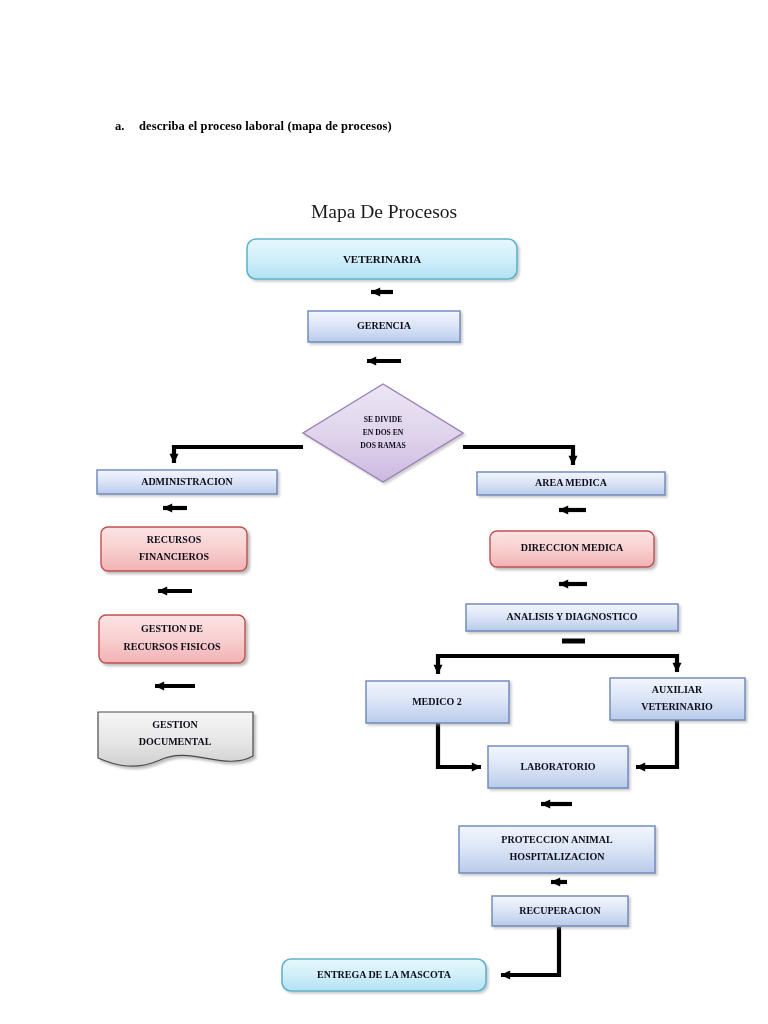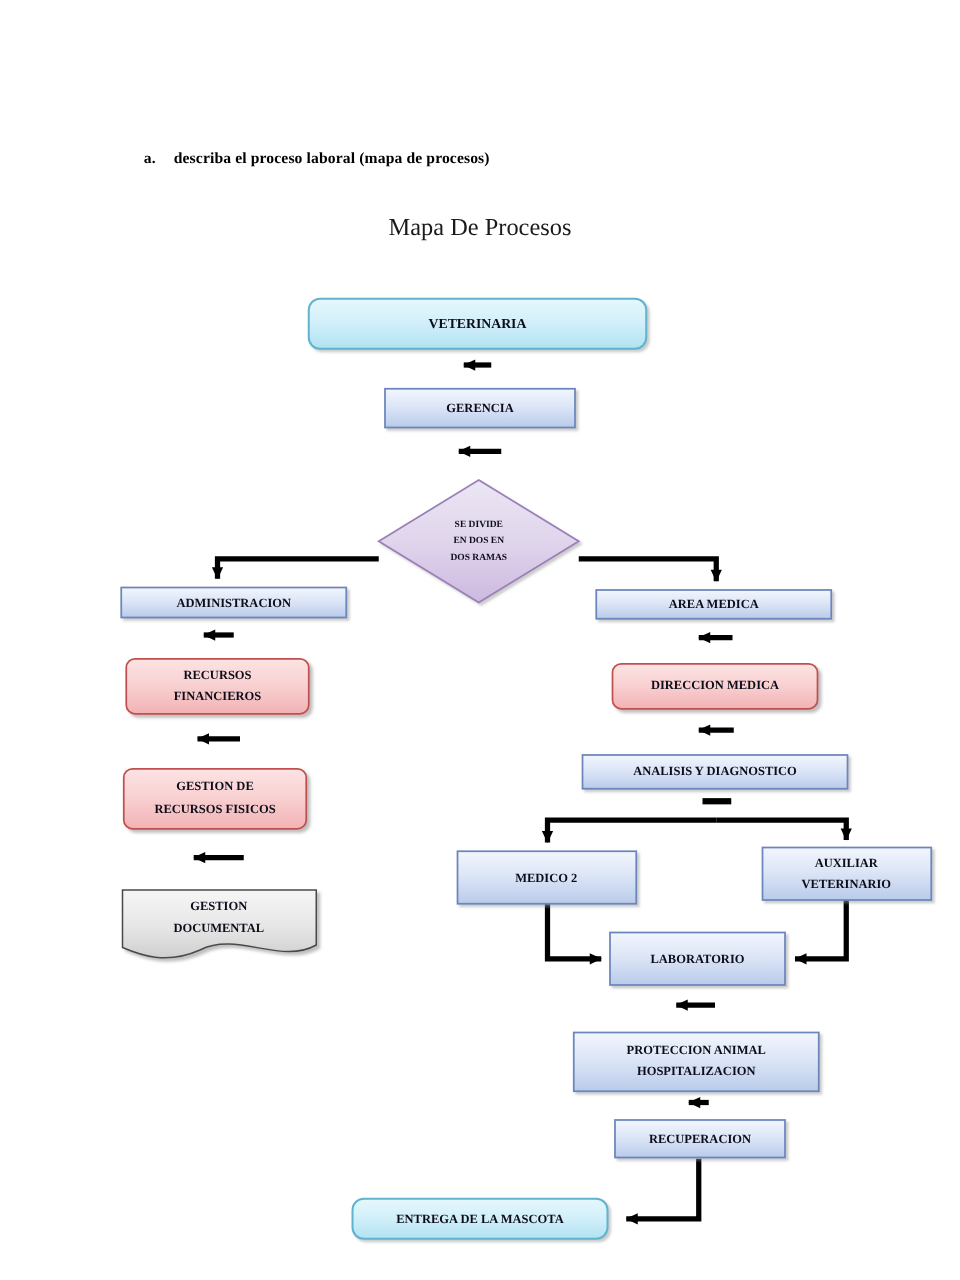--- a/index.html
+++ b/index.html
@@ -30,21 +30,21 @@
     letter-spacing: 0.1px;
     white-space: nowrap;
   }
   .list-heading .marker {
     display: inline-block;
     width: 24px;
   }
   .diagram-title {
     position: absolute;
     left: 0;
-    top: 172px;
+    top: 201px;
     width: 768px;
     text-align: center;
     font-size: 19.5px;
     color: #1a1a1a;
     font-family: "Liberation Serif", "DejaVu Serif", serif;
   }
   svg.flow {
     position: absolute;
     left: 0;
     top: 0;

